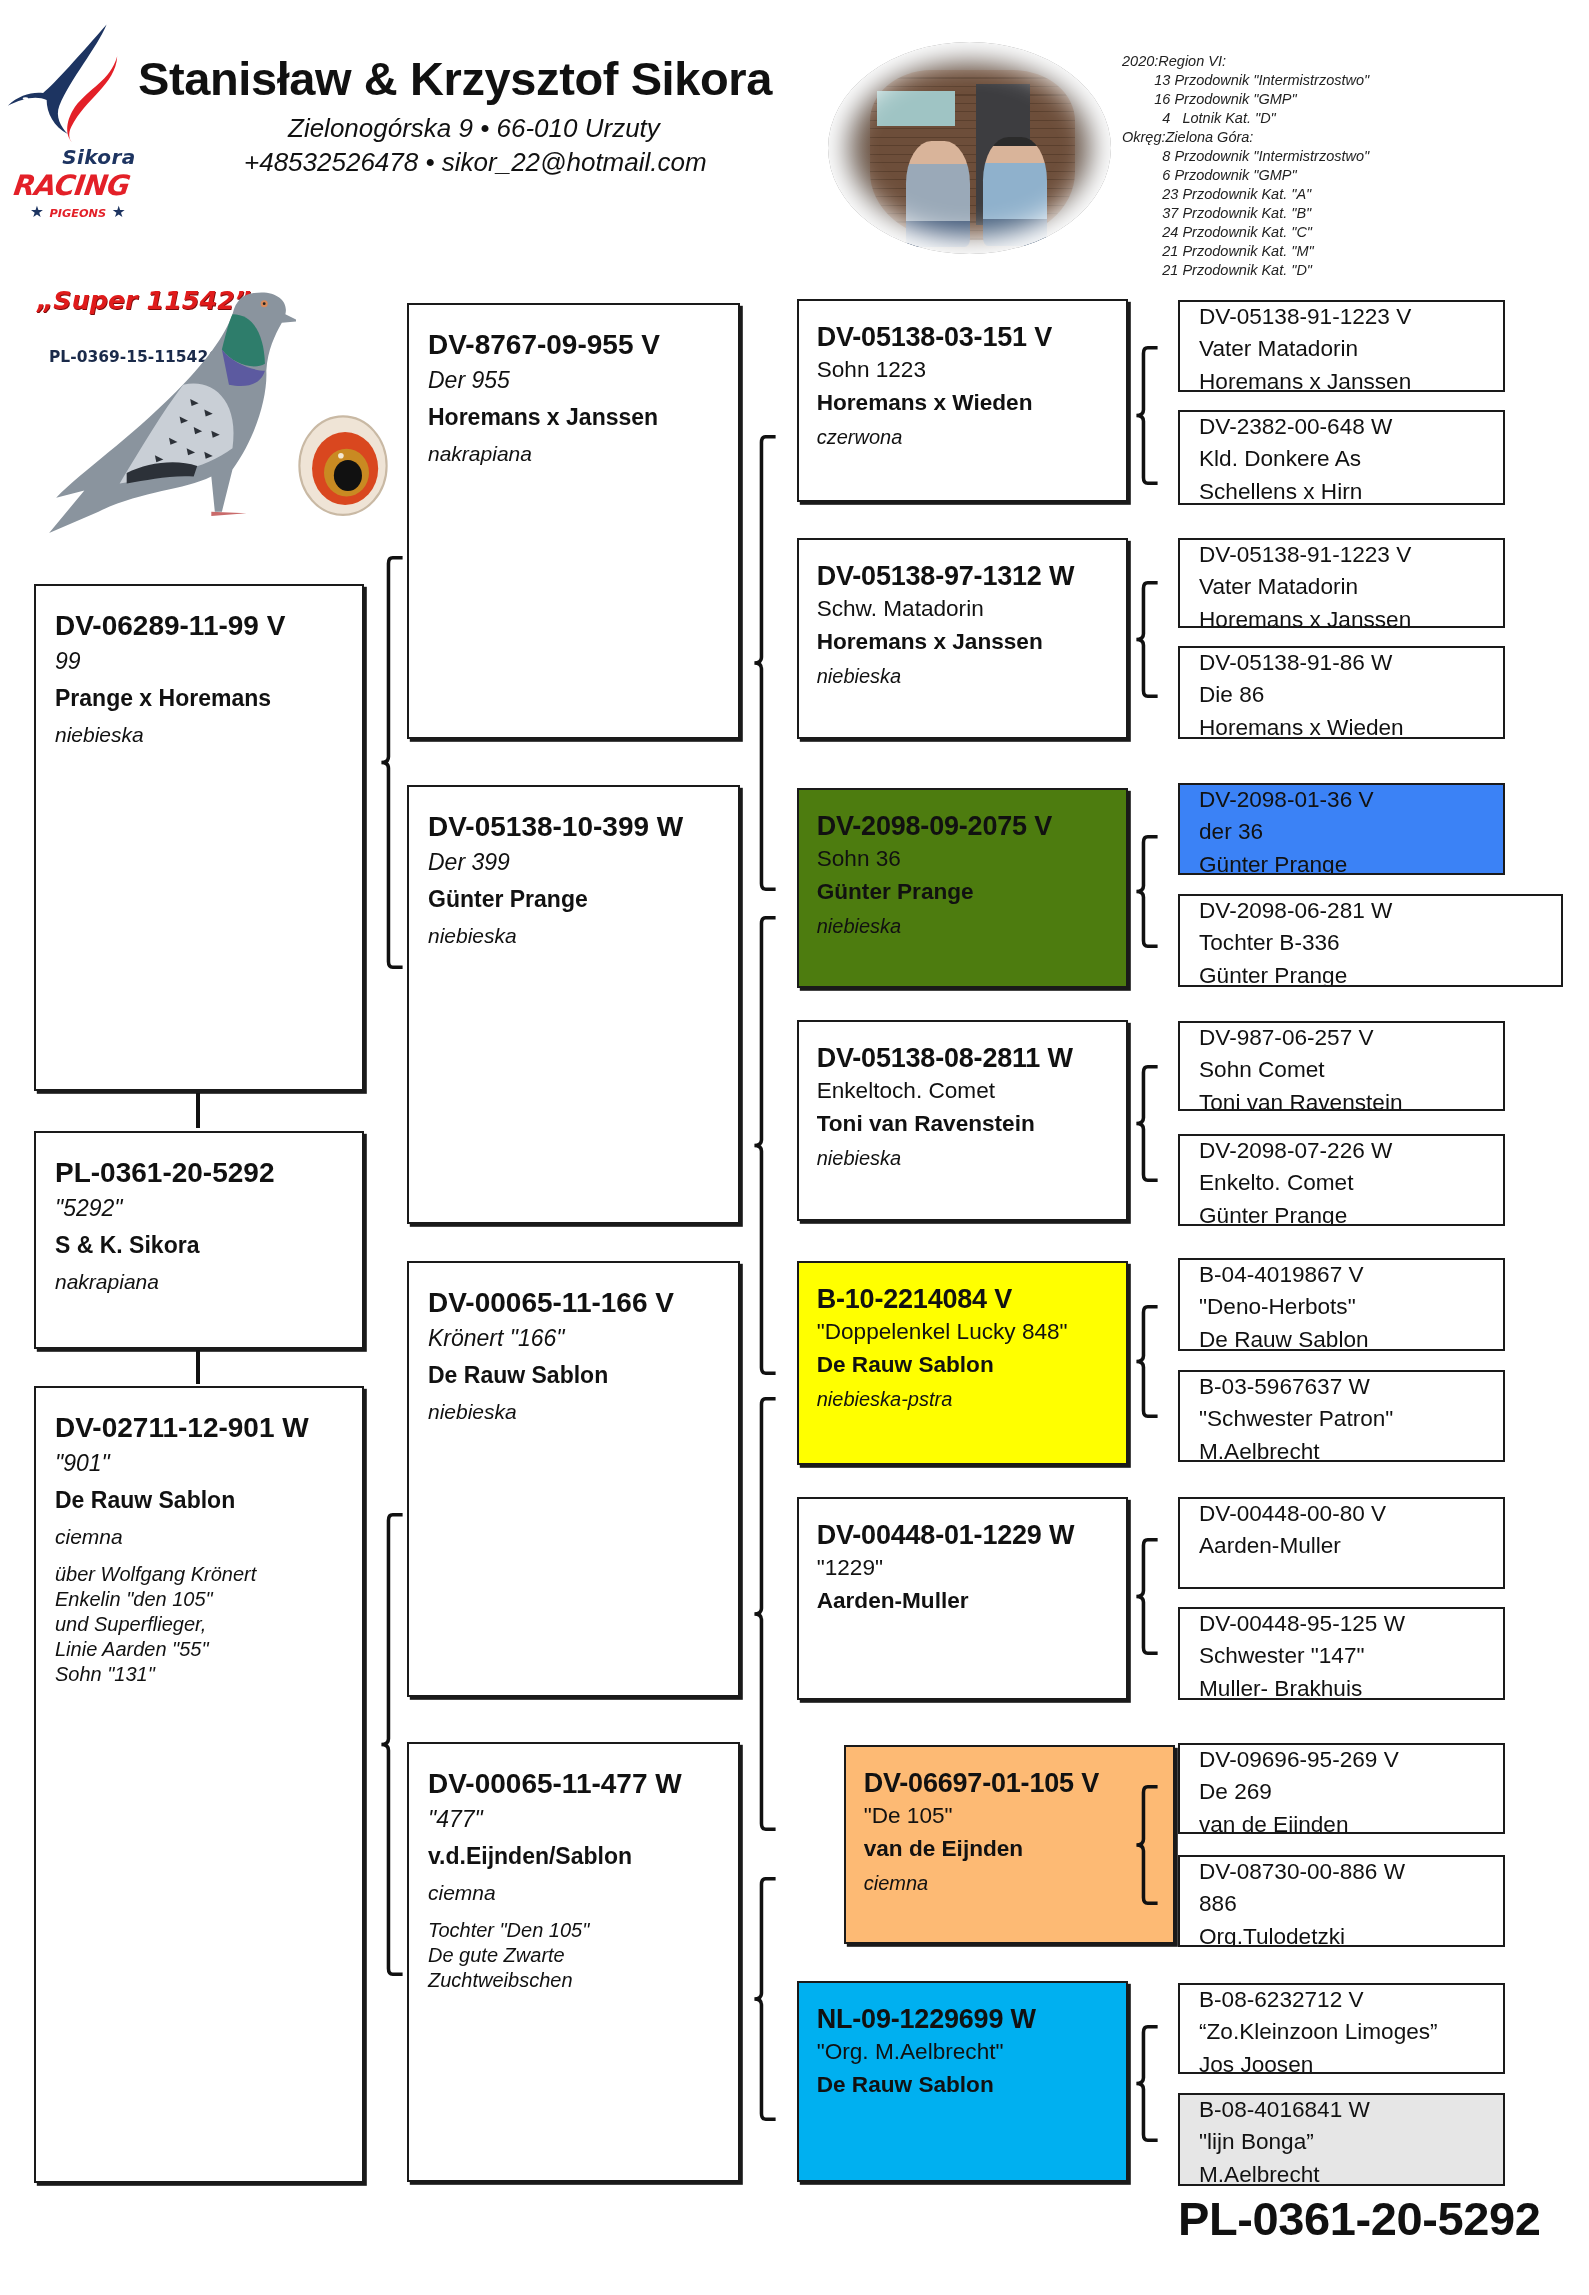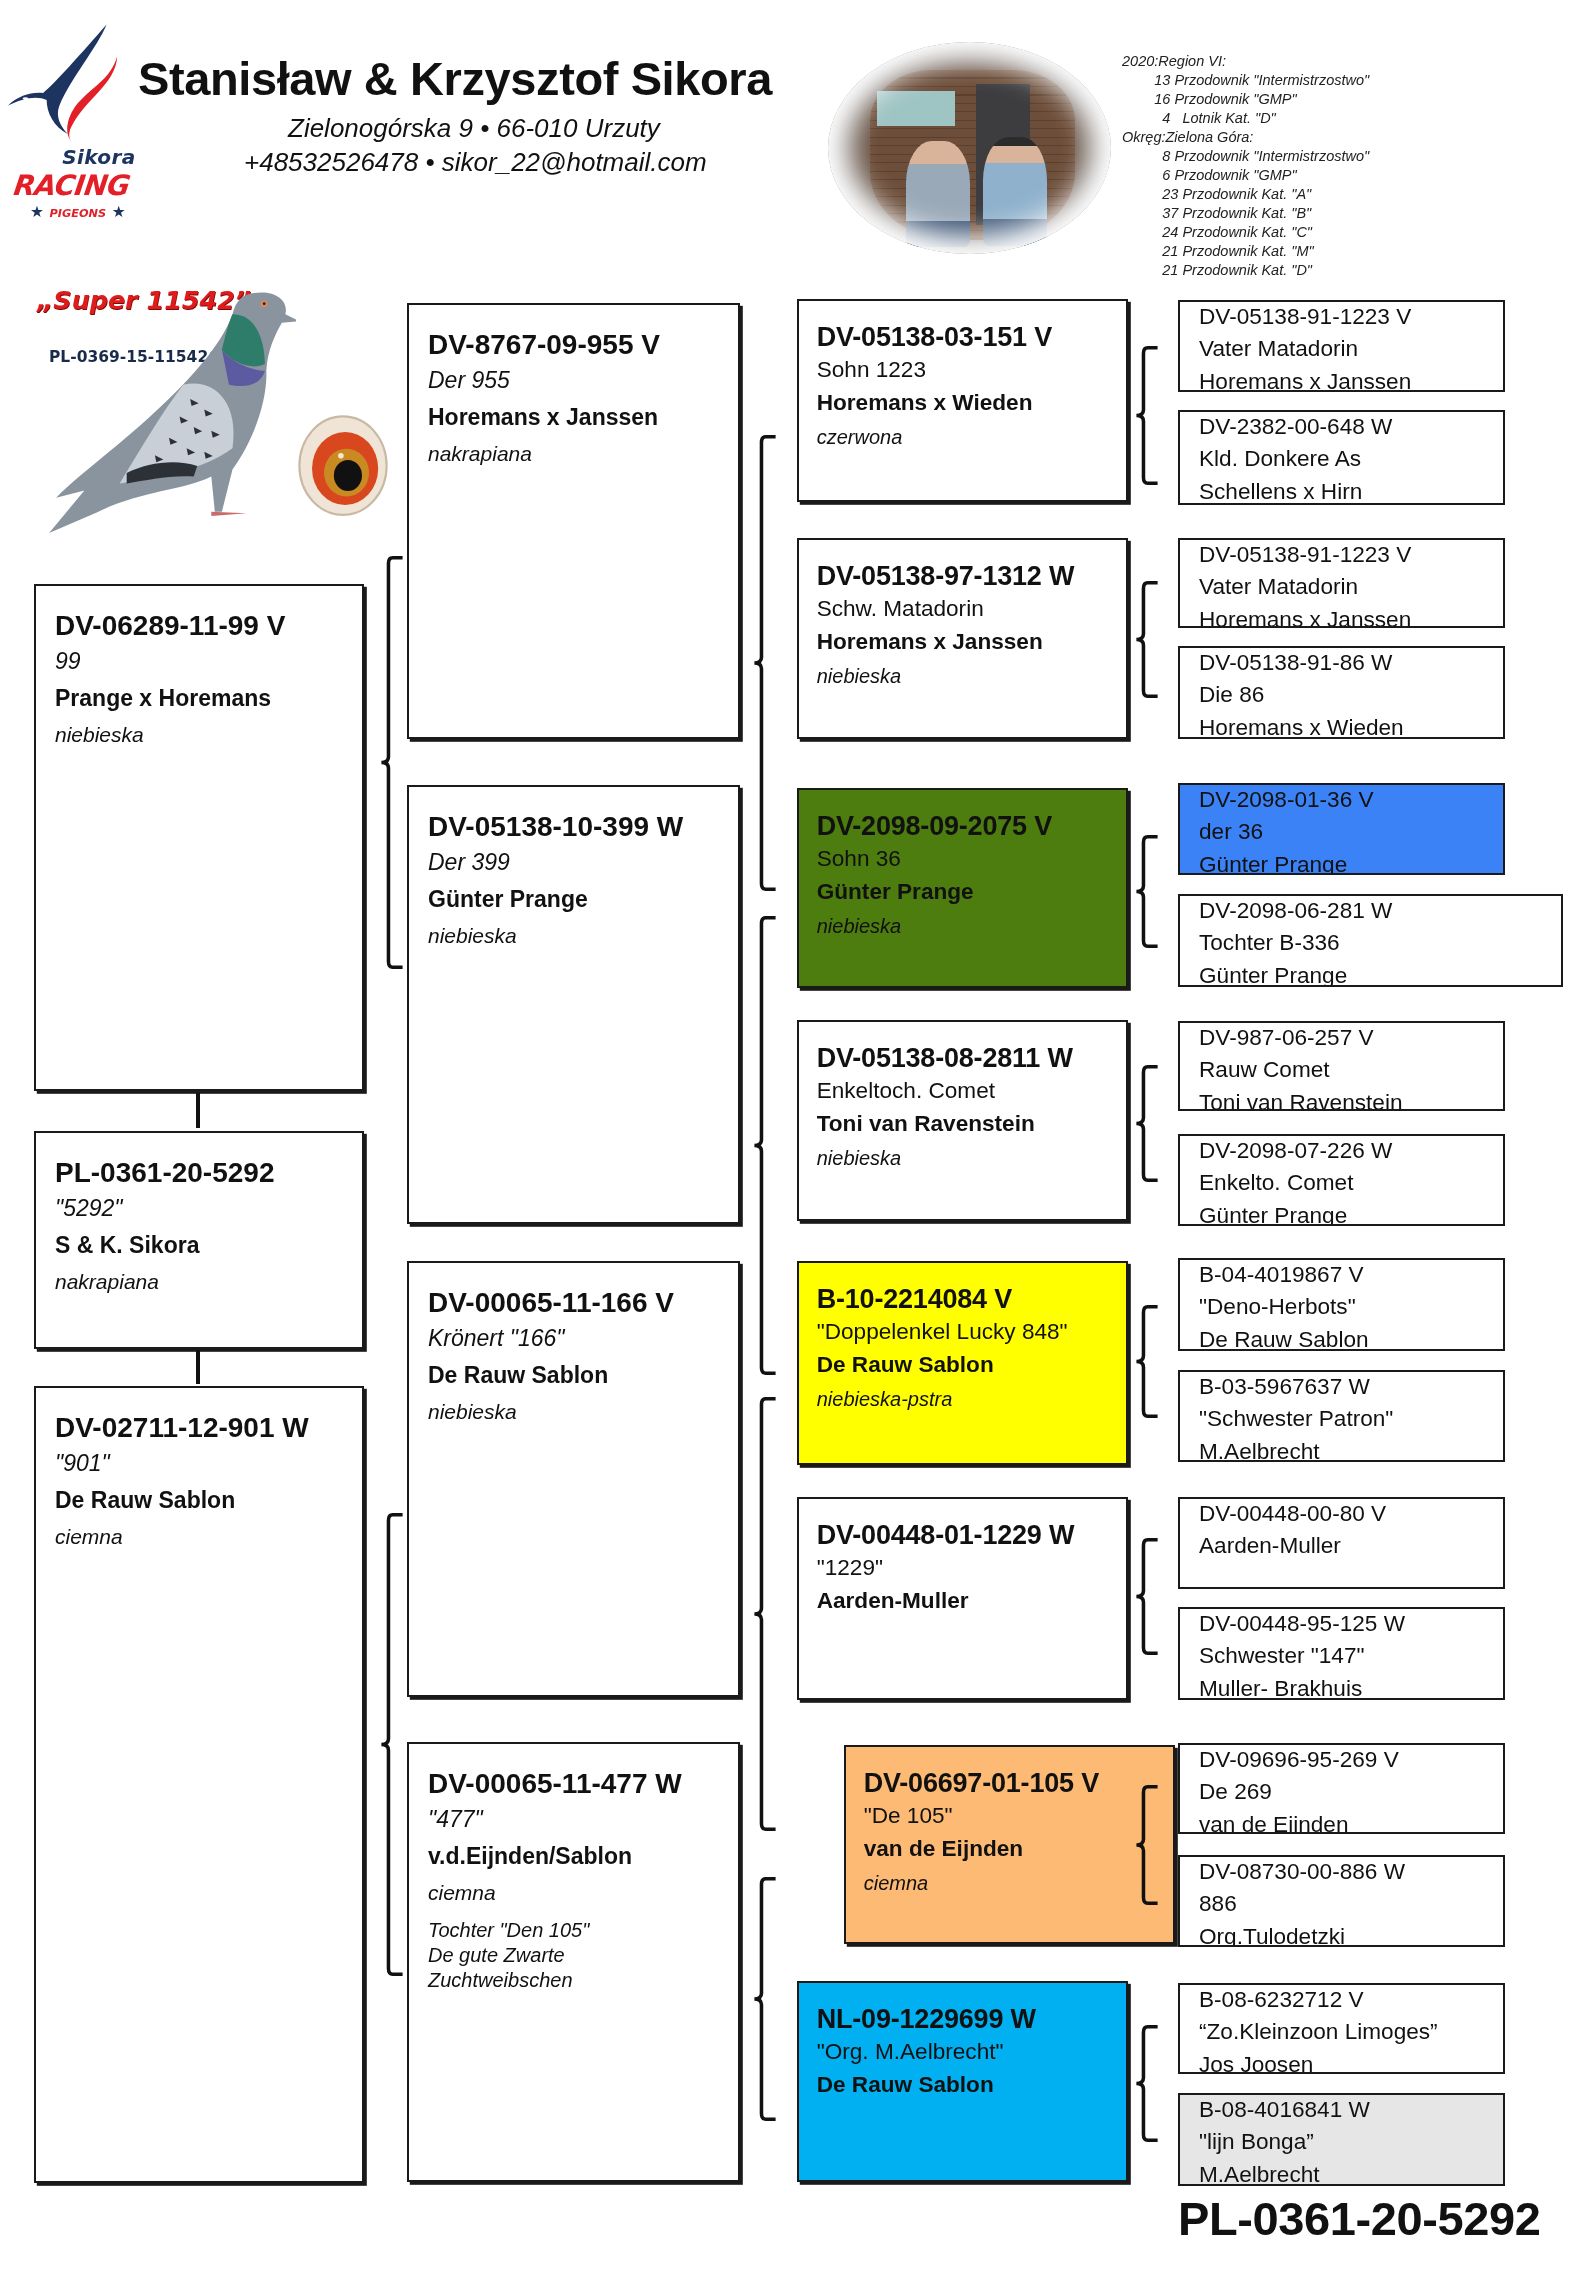--- a/index.html
+++ b/index.html
@@ -136,20 +136,25 @@
         <div class="breeder">S &amp; K. Sikora</div>
         <div class="color">nakrapiana</div>
       </div>
     </div>
     <div class="box big" style="left: 34px; top: 1386px; width: 330px; height: 797px;">
       <div class="inner">
         <div class="ring">DV-02711-12-901 W</div>
         <div class="name">"901"</div>
         <div class="breeder">De Rauw Sablon</div>
         <div class="color">ciemna</div>
+        <div class="notes">über Wolfgang Krönert
+Enkelin "den 105"
+und Superflieger,
+Linie Aarden "55"
+Sohn "131"</div>
       </div>
     </div>
     <div class="box big" style="left: 407px; top: 303px; width: 333px; height: 436px;">
       <div class="inner">
         <div class="ring">DV-8767-09-955 V</div>
         <div class="name">Der 955</div>
         <div class="breeder">Horemans x Janssen</div>
         <div class="color">nakrapiana</div>
       </div>
     </div>
@@ -280,21 +285,21 @@
     <div class="box small" style="left: 1178px; top: 894px; width: 385px; height: 93px;">
       <div class="inner">
         <div>DV-2098-06-281 W</div>
         <div>Tochter B-336</div>
         <div>Günter Prange</div>
       </div>
     </div>
     <div class="box small" style="left: 1178px; top: 1021px; width: 327px; height: 90px;">
       <div class="inner">
         <div>DV-987-06-257 V</div>
-        <div>Rauw Comet</div>
+        <div>Sohn Comet</div>
         <div>Toni van Ravenstein</div>
       </div>
     </div>
     <div class="box small" style="left: 1178px; top: 1134px; width: 327px; height: 92px;">
       <div class="inner">
         <div>DV-2098-07-226 W</div>
         <div>Enkelto. Comet</div>
         <div>Günter Prange</div>
       </div>
     </div>

